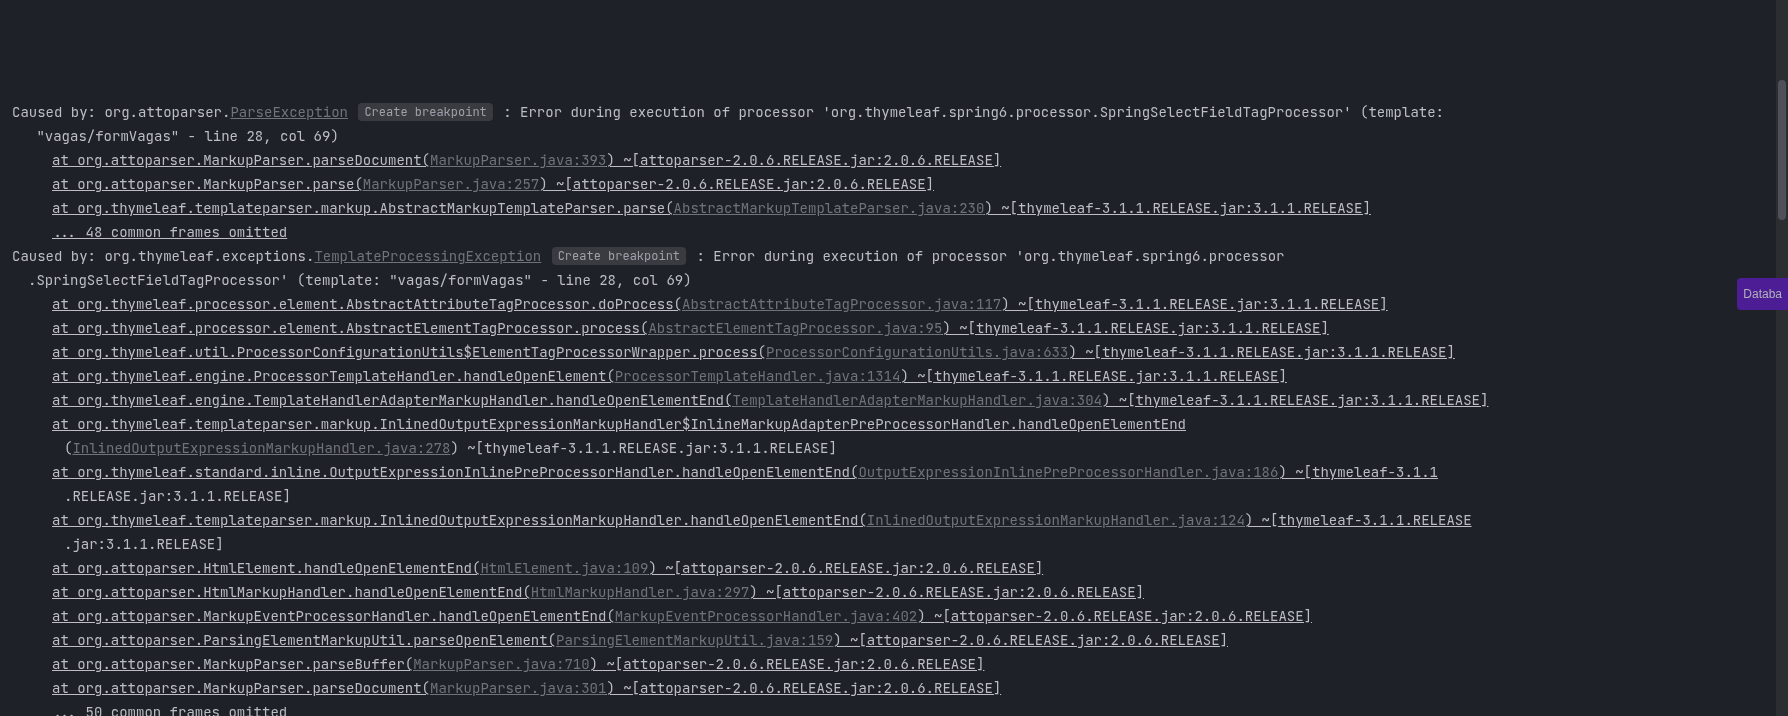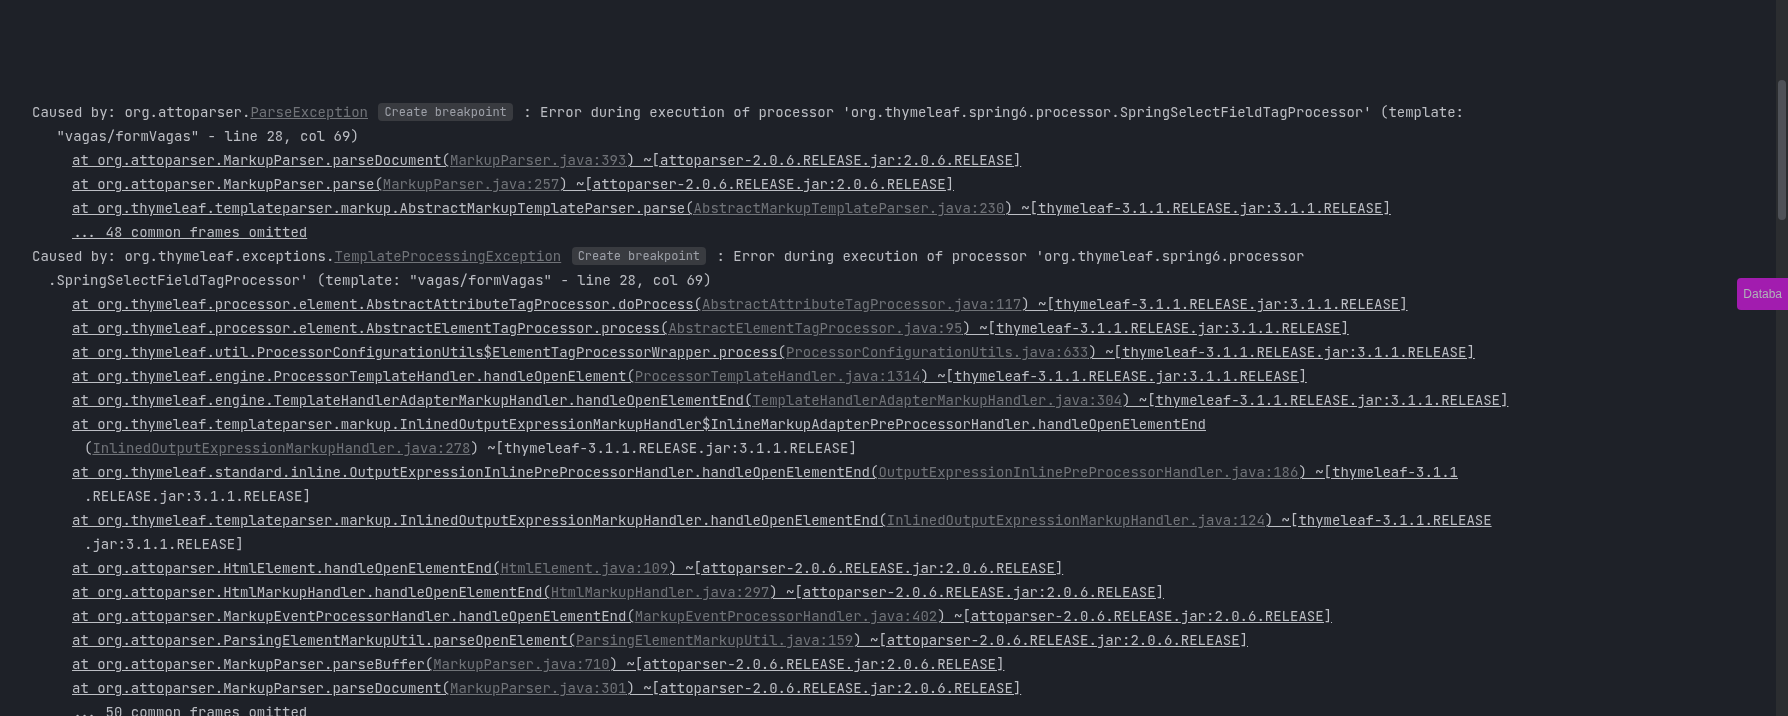--- a/index.html
+++ b/index.html
@@ -7,21 +7,21 @@
     background: #1e2128;
     color: #bcbec4;
     font-family: "JetBrains Mono", "Consolas", "Courier New", monospace;
     font-size: 14px;
     line-height: 24px;
     white-space: pre;
     padding: 4px 0 4px 12px;
     overflow-x: hidden;
     position: relative;
   }
-  .ln { display: block; margin-left: 20px; }
+  .ln { display: block; }
   .indent1 { padding-left: 16px; }
   .indent2 { padding-left: 40px; text-decoration: underline; }
   .indent3 { padding-left: 52px; }
   .link {
     color: #707378;
     text-decoration: underline;
     cursor: pointer;
   }
   .bp {
     display: inline-block;
@@ -48,21 +48,21 @@
     right: 2px;
     width: 8px;
     height: 140px;
     background: #4e5157;
     border-radius: 4px;
   }
   .tool-tab {
     position: fixed;
     right: 0;
     top: 278px;
-    background: #a21caf;
+    background: #4c1d95;
     color: #b0b3b8;
     font-size: 12px;
     padding: 4px 6px;
     z-index: 5;
     font-family: sans-serif;
     border-top-left-radius: 4px;
     border-bottom-left-radius: 4px;
   }
 </style>
 </head>

